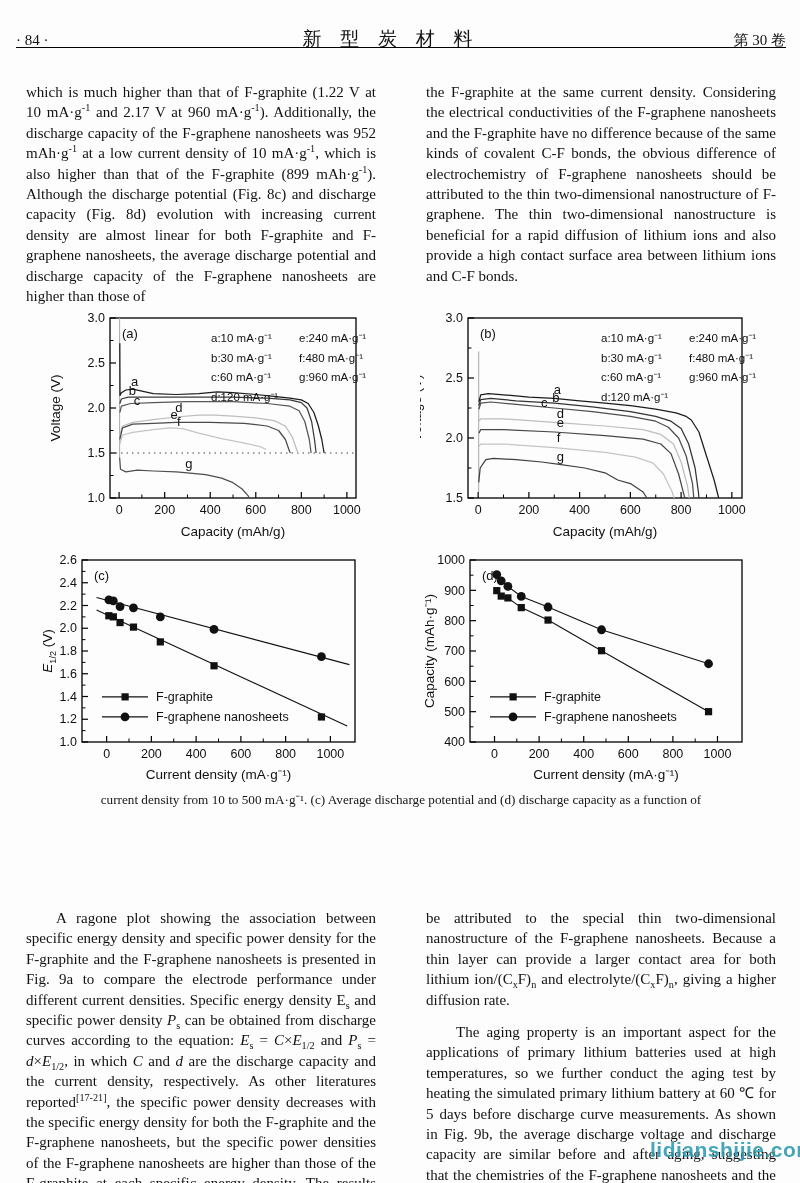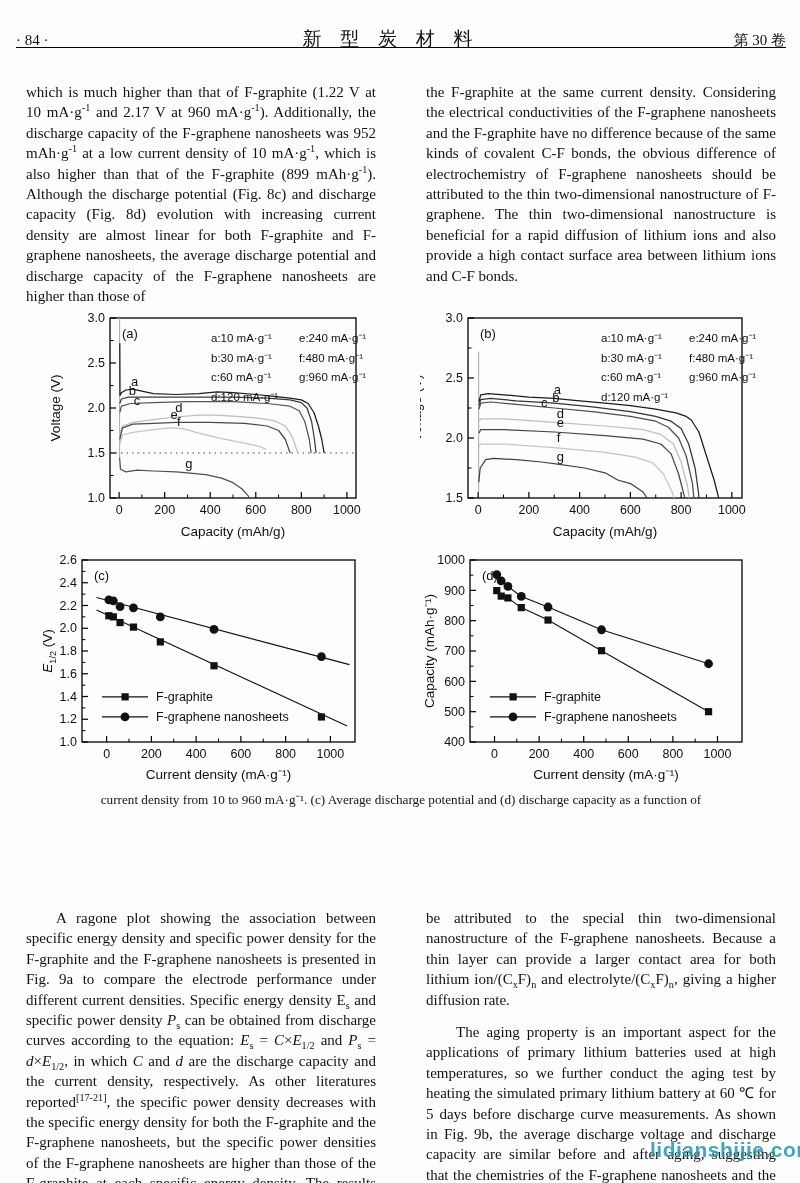--- a/index.html
+++ b/index.html
@@ -300,21 +300,21 @@
       <circle cx="288.55737704918033" cy="116.74" r="4.4" fill="#111111"></circle>
       <line x1="70" y1="149.864" x2="116" y2="149.864" stroke="#111111" stroke-width="1.1"></line>
       <rect x="89.5" y="146.264" width="7.2" height="7.2" fill="#111111"></rect>
       <text x="124" y="154.16400000000002" font-size="12.5">F-graphite</text>
       <line x1="70" y1="169.884" x2="116" y2="169.884" stroke="#111111" stroke-width="1.1"></line>
       <circle cx="93" cy="169.884" r="4.4" fill="#111111"></circle>
       <text x="124" y="174.184" font-size="12.5">F-graphene nanosheets</text>
     </svg></div>
 
 <div class="caption">
-  <div>current density from 10 to 960 mA·g⁻¹. (c) Average discharge potential and (d) discharge capacity as a function of</div>
+  <div>current density from 10 to 500 mA·g⁻¹. (c) Average discharge potential and (d) discharge capacity as a function of</div>
 </div>
 
 <div class="text-row" id="section2">
   <div class="col">
       <p class="indent"><span>A ragone plot showing the association between specific energy density and specific power density for the F-graphite and the F-graphene nanosheets is presented in Fig. 9a to compare the electrode performance under different current densities. Specific energy density E</span><sub>s</sub><span> and specific power density </span><span style="font-style: italic;">P</span><sub>s</sub><span> can be obtained from discharge curves according to the equation: </span><span style="font-style: italic;">E</span><sub>s</sub><span> = </span><span style="font-style: italic;">C</span><span>×</span><span style="font-style: italic;">E</span><sub>1/2</sub><span> and </span><span style="font-style: italic;">P</span><sub>s</sub><span> = </span><span style="font-style: italic;">d</span><span>×</span><span style="font-style: italic;">E</span><sub>1/2</sub><span>, in which </span><span style="font-style: italic;">C</span><span> and </span><span style="font-style: italic;">d</span><span> are the discharge capacity and the current density, respectively. As other literatures reported</span><sup>[17-21]</sup><span>, the specific power density decreases with the specific energy density for both the F-graphite and the F-graphene nanosheets, but the specific power densities of the F-graphene nanosheets are higher than those of the F-graphite at each specific energy density. The results also should</span></p>
     </div>
   <div class="col">
       <p><span>be attributed to the special thin two-dimensional nanostructure of the F-graphene nanosheets. Because a thin layer can provide a larger contact area for both lithium ion/(C</span><sub>x</sub><span>F)</span><sub>n</sub><span> and electrolyte/(C</span><sub>x</sub><span>F)</span><sub>n</sub><span>, giving a higher diffusion rate.</span></p>
       <p class="indent"><span>The aging property is an important aspect for the applications of primary lithium batteries used at high temperatures, so we further conduct the aging test by heating the simulated primary lithium battery at 60 ℃ for 5 days before discharge curve measurements. As shown in Fig. 9b, the average discharge voltage and discharge capacity are similar before and after aging, suggesting that the chemistries of the F-graphene nanosheets and the cell components can be maintained at this temperature.</span></p>
     </div>

